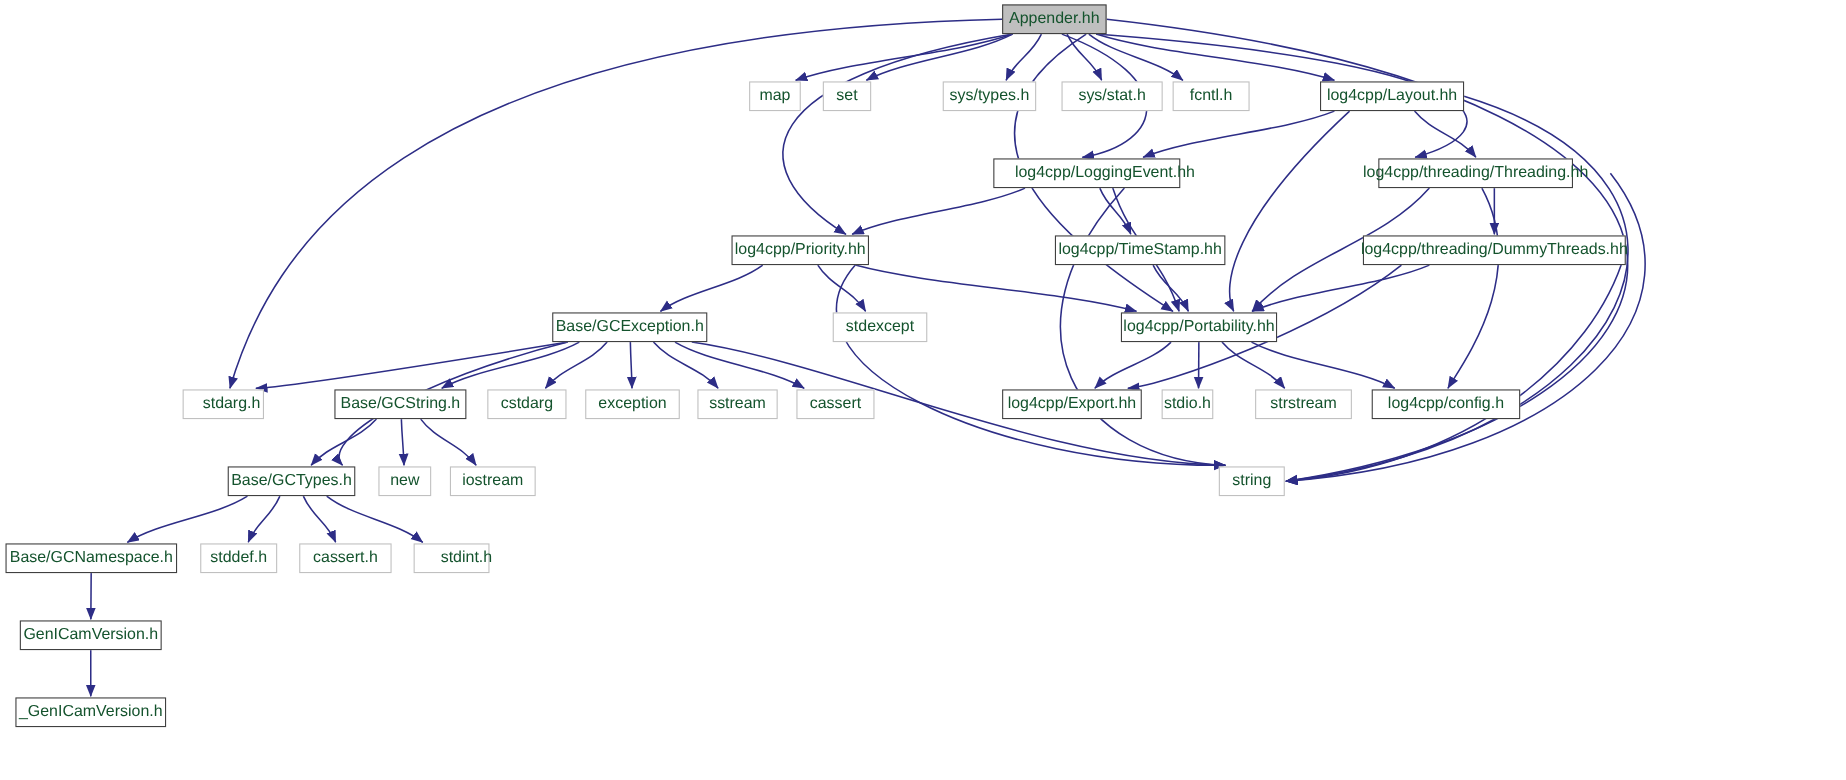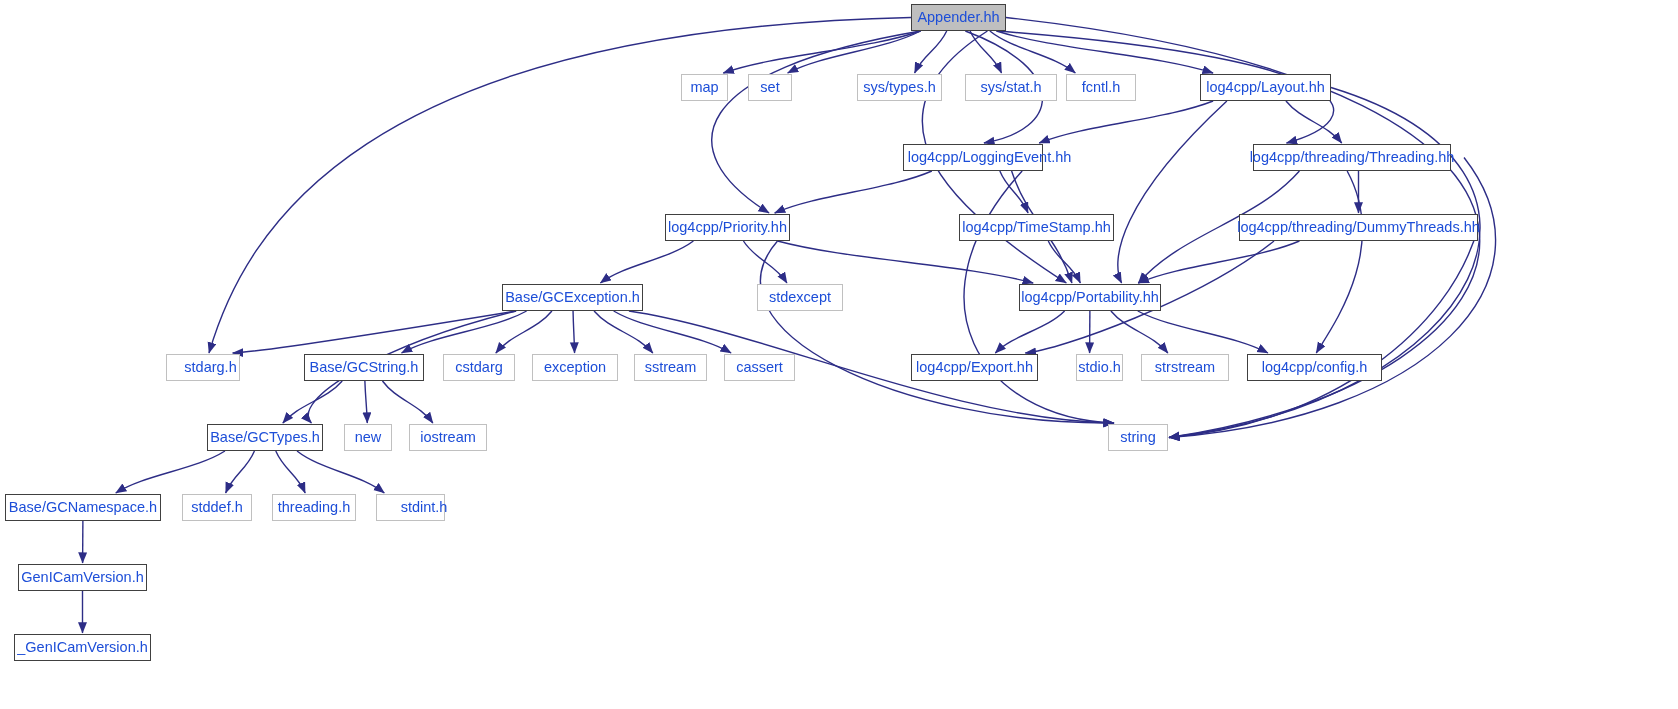--- a/index.html
+++ b/index.html
@@ -1,20 +1,20 @@
 <!DOCTYPE html>
 <html><head>
 <meta charset="utf-8">
 <style>
   html,body{margin:0;padding:0;background:#ffffff;}
   body{font-family:"Liberation Sans","DejaVu Sans",sans-serif;}
   #graph-root{position:relative;width:1678px;height:709px;overflow:hidden;background:#fff;}
   svg#edges{position:absolute;left:0;top:0;width:1678px;height:709px;}
   .node{position:absolute;box-sizing:border-box;display:flex;align-items:center;justify-content:center;
-        background:#ffffff;border:1px solid #c0c0c0;color:#1d4ed8;font-size:14.5px;line-height:1;
+        background:#ffffff;border:1px solid #c0c0c0;color:#14532d;font-size:14.5px;line-height:1;
         white-space:nowrap;padding:0 9px;height:27px;}
   .node.internal{border:1.4px solid #404040;}
   .node.root{background:#bfbfbf;border:1.4px solid #404040;}
   .node-label{pointer-events:none;}
 </style>
 </head>
 <body>
 
 <div id="graph-root">
   <svg id="edges" viewBox="0 0 1678 709" xmlns="http://www.w3.org/2000/svg">
@@ -94,24 +94,24 @@
       </div>
       <div class="node external" style="left: 965px; top: 74px; width: 92px;">
         <span class="node-label">sys/stat.h</span>
       </div>
       <div class="node external" style="left: 1066px; top: 74px; width: 70px;">
         <span class="node-label">fcntl.h</span>
       </div>
       <div class="node internal" style="left: 1200px; top: 74px; width: 131px;">
         <span class="node-label">log4cpp/Layout.hh</span>
       </div>
-      <div class="node internal" style="left: 903px; top: 144px; width: 140px; padding-left: 42px;">
+      <div class="node internal" style="left: 903px; top: 144px; width: 170px; padding-left: 42px;">
         <span class="node-label">log4cpp/LoggingEvent.hh</span>
       </div>
-      <div class="node internal" style="left: 1253px; top: 144px; width: 198px;">
+      <div class="node internal" style="left: 1253px; top: 144px; width: 177px;">
         <span class="node-label">log4cpp/threading/Threading.hh</span>
       </div>
       <div class="node internal" style="left: 665px; top: 214px; width: 125px;">
         <span class="node-label">log4cpp/Priority.hh</span>
       </div>
       <div class="node internal" style="left: 959px; top: 214px; width: 155px;">
         <span class="node-label">log4cpp/TimeStamp.hh</span>
       </div>
       <div class="node internal" style="left: 1239px; top: 214px; width: 239px;">
         <span class="node-label">log4cpp/threading/DummyThreads.hh</span>
@@ -139,21 +139,21 @@
       </div>
       <div class="node external" style="left: 634px; top: 354px; width: 73px;">
         <span class="node-label">sstream</span>
       </div>
       <div class="node external" style="left: 724px; top: 354px; width: 71px;">
         <span class="node-label">cassert</span>
       </div>
       <div class="node internal" style="left: 911px; top: 354px; width: 127px;">
         <span class="node-label">log4cpp/Export.hh</span>
       </div>
-      <div class="node external" style="left: 1056px; top: 354px; width: 47px; margin-left: 20px;">
+      <div class="node external" style="left: 1056px; top: 354px; width: 47px;">
         <span class="node-label">stdio.h</span>
       </div>
       <div class="node external" style="left: 1141px; top: 354px; width: 88px;">
         <span class="node-label">strstream</span>
       </div>
       <div class="node internal" style="left: 1247px; top: 354px; width: 135px;">
         <span class="node-label">log4cpp/config.h</span>
       </div>
       <div class="node internal" style="left: 207px; top: 424px; width: 116px;">
         <span class="node-label">Base/GCTypes.h</span>
@@ -167,21 +167,21 @@
       <div class="node external" style="left: 1108px; top: 424px; width: 60px;">
         <span class="node-label">string</span>
       </div>
       <div class="node internal" style="left: 5px; top: 494px; width: 156px;">
         <span class="node-label">Base/GCNamespace.h</span>
       </div>
       <div class="node external" style="left: 182px; top: 494px; width: 70px;">
         <span class="node-label">stddef.h</span>
       </div>
       <div class="node external" style="left: 272px; top: 494px; width: 84px;">
-        <span class="node-label">threading.h</span>
+        <span class="node-label">cassert.h</span>
       </div>
       <div class="node external" style="left: 376px; top: 494px; width: 69px; padding-left: 36px;">
         <span class="node-label">stdint.h</span>
       </div>
       <div class="node internal" style="left: 18px; top: 564px; width: 129px;">
         <span class="node-label">GenICamVersion.h</span>
       </div>
       <div class="node internal" style="left: 14px; top: 634px; width: 137px;">
         <span class="node-label">_GenICamVersion.h</span>
       </div>

